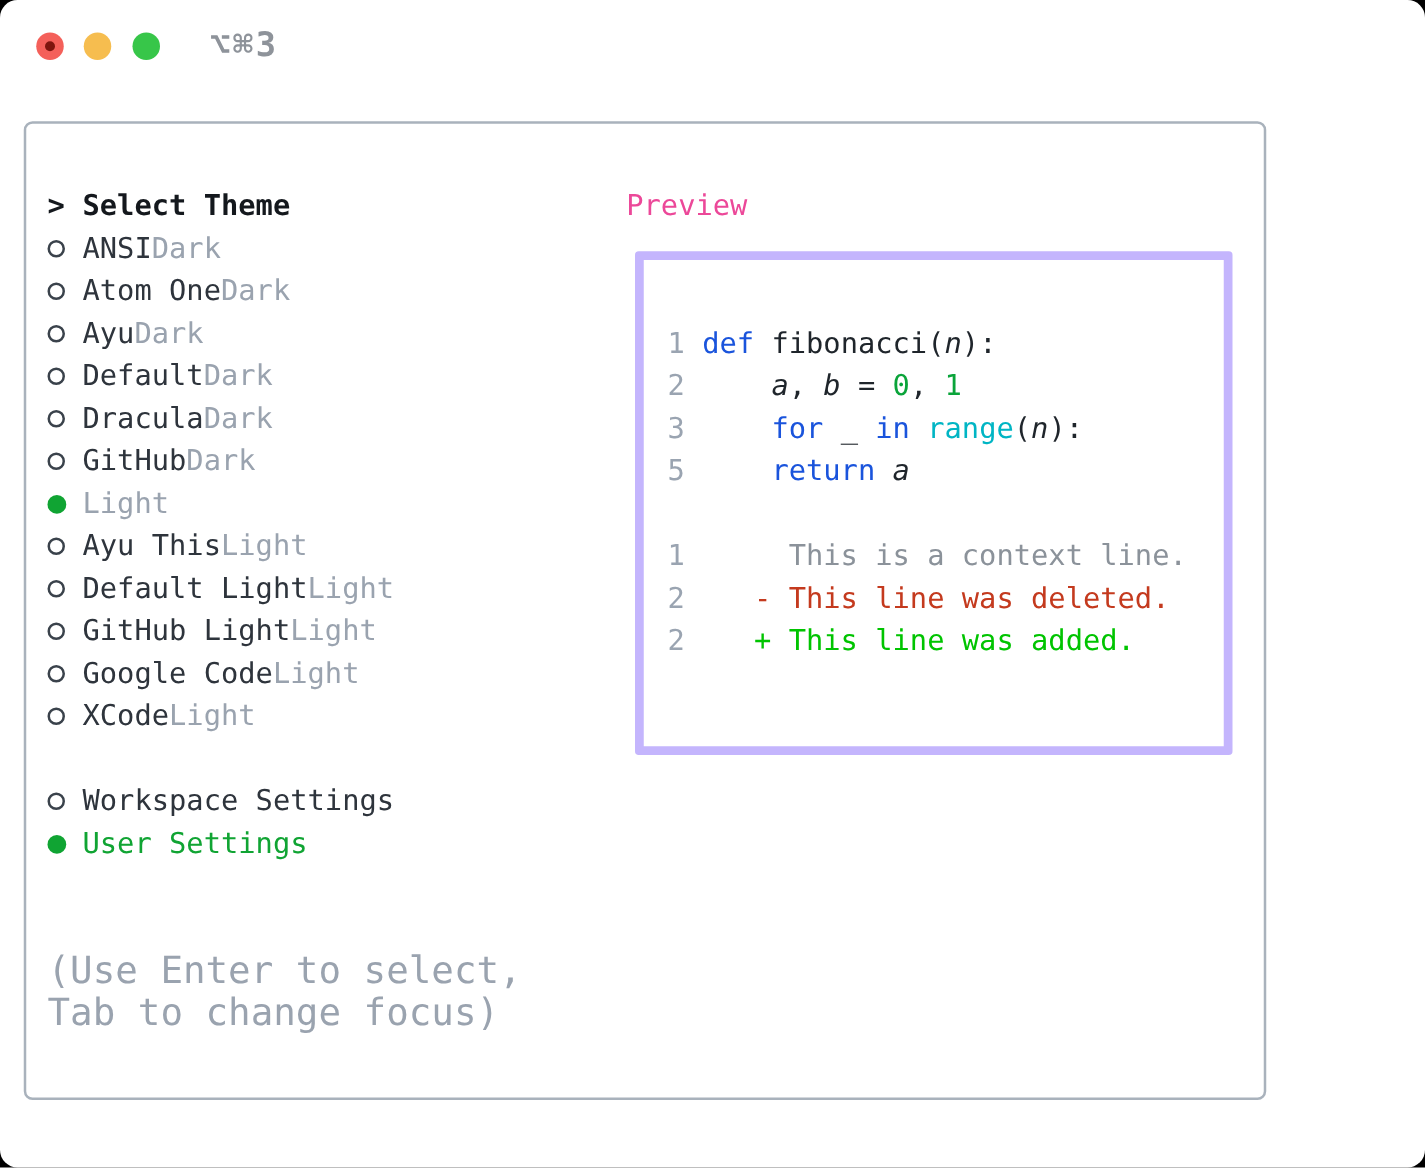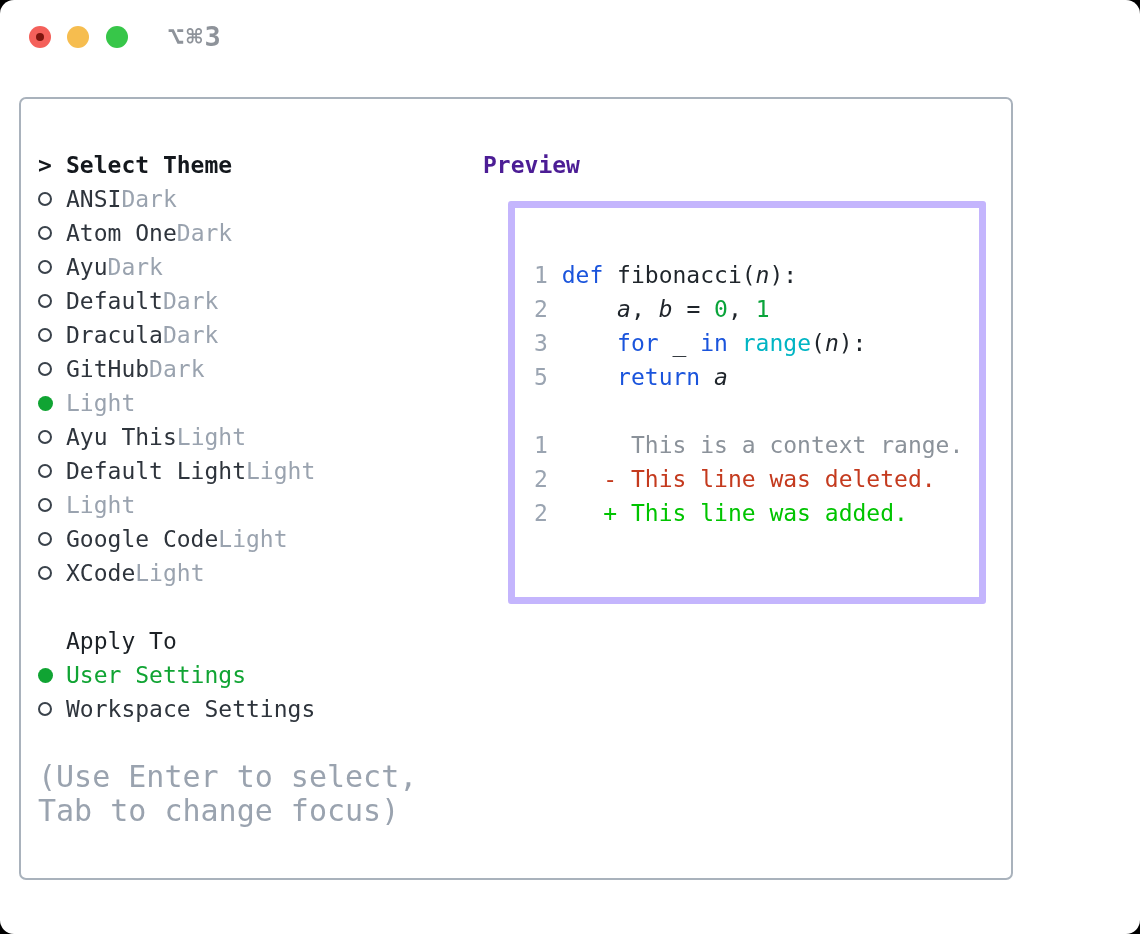--- a/index.html
+++ b/index.html
@@ -38,22 +38,22 @@
   .hdr{font-weight:bold;color:#14181d;}
   .t-variant{color:var(--muted-gray,#9aa3af);}
   .sel .t-name{color:var(--accent-green,#10a433);}
   .apply-hdr{color:#1c2126;}
   .hint{
     position:absolute;left:38px;top:760px;width:410px;
     font-size:30px;line-height:34px;color:var(--muted-gray,#9aa3af);
   }
   
   .preview-title{
-    position:absolute;left:483px;top:148px;height:34px;line-height:34px;
-    font-size:23px;font-weight:bold;color:#4c1d95;
+    position:absolute;left:501px;top:148px;height:34px;line-height:34px;
+    font-size:23px;font-weight:normal;color:#ec4899;
   }
   .preview-box{
     position:absolute;left:508px;top:201px;width:478px;height:403px;
     border:7px solid #c4b5fd;border-radius:3px;box-sizing:border-box;background:#fff;
   }
   .code{
     position:absolute;left:19px;top:50px;font-size:23px;line-height:34px;color:#1f252b;
   }
   .code-line{white-space:pre;height:34px;}
   .lineno{color:#9aa4b1;}
@@ -87,45 +87,41 @@
     <div id="theme-rows">
         <div class="row"><span class="marker"><span class="ring"></span></span><span class="t-name">ANSI</span> <span class="t-variant">Dark</span></div>
         <div class="row"><span class="marker"><span class="ring"></span></span><span class="t-name">Atom One</span> <span class="t-variant">Dark</span></div>
         <div class="row"><span class="marker"><span class="ring"></span></span><span class="t-name">Ayu</span> <span class="t-variant">Dark</span></div>
         <div class="row"><span class="marker"><span class="ring"></span></span><span class="t-name">Default</span> <span class="t-variant">Dark</span></div>
         <div class="row"><span class="marker"><span class="ring"></span></span><span class="t-name">Dracula</span> <span class="t-variant">Dark</span></div>
         <div class="row"><span class="marker"><span class="ring"></span></span><span class="t-name">GitHub</span> <span class="t-variant">Dark</span></div>
         <div class="row sel"><span class="marker"><span class="dot"></span></span> <span class="t-variant">Light</span></div>
         <div class="row"><span class="marker"><span class="ring"></span></span><span class="t-name">Ayu This</span> <span class="t-variant">Light</span></div>
         <div class="row"><span class="marker"><span class="ring"></span></span><span class="t-name">Default Light</span> <span class="t-variant">Light</span></div>
-        <div class="row"><span class="marker"><span class="ring"></span></span> <span class="t-variant">Light</span></div>
+        <div class="row"><span class="marker"><span class="ring"></span></span><span class="t-name">GitHub Light</span> <span class="t-variant">Light</span></div>
         <div class="row"><span class="marker"><span class="ring"></span></span><span class="t-name">Google Code</span> <span class="t-variant">Light</span></div>
         <div class="row"><span class="marker"><span class="ring"></span></span><span class="t-name">XCode</span> <span class="t-variant">Light</span></div>
       </div>
     <div class="row"></div>
-    <div class="row">
-      <span class="marker"></span>
-      <span class="apply-hdr">Apply To</span>
-    </div>
     <div id="apply-rows">
+        <div class="row"><span class="marker"><span class="ring"></span></span><span class="t-name">Workspace Settings</span></div>
         <div class="row sel"><span class="marker"><span class="dot"></span></span><span class="t-name">User Settings</span></div>
-        <div class="row"><span class="marker"><span class="ring"></span></span><span class="t-name">Workspace Settings</span></div>
       </div>
   </div>
 
   <div class="hint">(Use Enter to select, Tab to change focus)</div>
 
   <div class="preview-title">Preview</div>
 
   <div class="preview-box">
     <div class="code" id="code-lines">
         <div class="code-line"><span class="lineno">1</span> <span class="tk-kw">def</span><span class="tk-p"> fibonacci(</span><span class="tk-v">n</span><span class="tk-p">):</span></div>
         <div class="code-line"><span class="lineno">2</span> <span class="tk-p">    </span><span class="tk-v">a</span><span class="tk-p">, </span><span class="tk-v">b</span><span class="tk-p"> = </span><span class="tk-lit">0</span><span class="tk-p">, </span><span class="tk-lit">1</span></div>
         <div class="code-line"><span class="lineno">3</span> <span class="tk-p">    </span><span class="tk-kw">for</span><span class="tk-p"> _ </span><span class="tk-kw">in</span><span class="tk-p"> </span><span class="tk-fn">range</span><span class="tk-p">(</span><span class="tk-v">n</span><span class="tk-p">):</span></div>
         <div class="code-line"><span class="lineno">5</span> <span class="tk-p">    </span><span class="tk-kw">return</span><span class="tk-p"> </span><span class="tk-v">a</span></div>
         <div class="code-line"></div>
-        <div class="code-line"><span class="lineno">1</span> <span class="tk-ctx">     This is a context range.</span></div>
+        <div class="code-line"><span class="lineno">1</span> <span class="tk-ctx">     This is a context line.</span></div>
         <div class="code-line"><span class="lineno">2</span> <span class="tk-del">   - This line was deleted.</span></div>
         <div class="code-line"><span class="lineno">2</span> <span class="tk-add">   + This line was added.</span></div>
       </div>
   </div>
 
 </div>
 
 </body></html>

